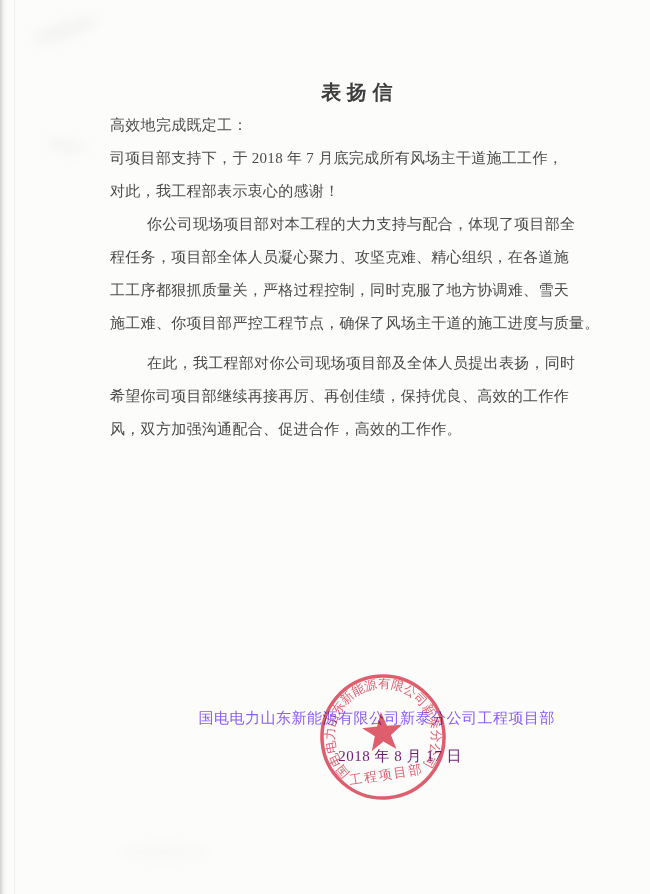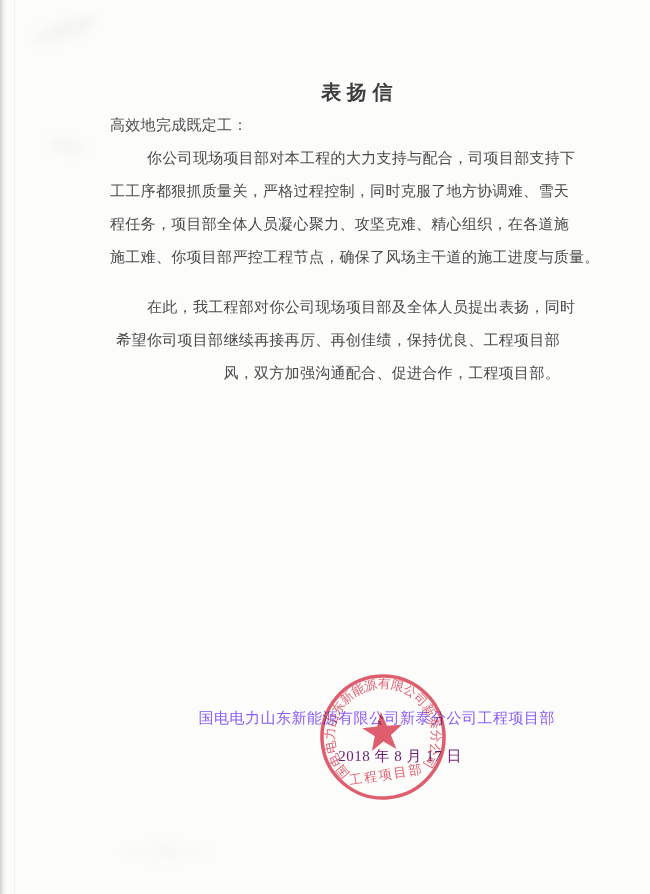--- a/index.html
+++ b/index.html
@@ -38,21 +38,21 @@
     font-size:15px;line-height:33px;letter-spacing:.3px;
   }
   .title{
     margin:0;height:33px;line-height:33px;
     font-size:20px;font-weight:700;color:#3e3e3e;
     text-align:center;transform:translateX(22px);
   }
   .line{height:33px;white-space:nowrap;}
   .line.indent{text-indent:37px;}
   .para{margin:0;}
-  .para.gap{margin-top:17px;text-align:right;}
+  .para.gap{margin-top:7px;}
 
   .signature{
     position:absolute;left:108px;top:702px;width:447px;
     font-size:15px;line-height:33px;letter-spacing:.5px;
     text-align:right;white-space:nowrap;color:#8b5cf6;
   }
   .dateline{
     position:absolute;left:250px;top:740px;width:300px;
     font-size:15px;line-height:33px;letter-spacing:.5px;
     text-align:center;white-space:nowrap;color:#701a75;
@@ -76,33 +76,35 @@
   <div class="scan-line"></div>
   <div class="smudge s1"></div>
   <div class="smudge s2"></div>
   <div class="smudge s3"></div>
 
   <div class="letter">
     <h1 class="title">表 扬 信</h1>
     <div class="line">高效地完成既定工：</div>
 
     <div class="para">
+      <div class="line">司项目部支持下，于 2018 年 7 月底完成所有风场主干道施工工作，</div>
+      <div class="line">对此，我工程部表示衷心的感谢！</div>
     </div>
 
     <div class="para">
-      <div class="line indent">你公司现场项目部对本工程的大力支持与配合，司项目部支持下</div>
+      <div class="line indent">你公司现场项目部对本工程的大力支持与配合，体现了项目部全</div>
+      <div class="line">程任务，项目部全体人员凝心聚力、攻坚克难、精心组织，在各道施</div>
       <div class="line">工工序都狠抓质量关，严格过程控制，同时克服了地方协调难、雪天</div>
-      <div class="line">程任务，项目部全体人员凝心聚力、攻坚克难、精心组织，在各道施</div>
       <div class="line">施工难、你项目部严控工程节点，确保了风场主干道的施工进度与质量。</div>
     </div>
 
     <div class="para gap">
       <div class="line indent">在此，我工程部对你公司现场项目部及全体人员提出表扬，同时</div>
-      <div class="line">希望你司项目部继续再接再厉、再创佳绩，保持优良、工程项目部</div>
-      <div class="line">风，双方加强沟通配合、促进合作，工程项目部。</div>
+      <div class="line">希望你司项目部继续再接再厉、再创佳绩，保持优良、高效的工作作</div>
+      <div class="line">风，双方加强沟通配合、促进合作，高效的工作作。</div>
     </div>
   </div>
 
   <div class="signature">国电电力山东新能源有限公司新泰分公司工程项目部</div>
   <div class="dateline">2018 年 8 月 17 日</div>
 
   <svg class="stamp" viewBox="0 0 160 160" xmlns="http://www.w3.org/2000/svg">
     <defs>
       <path id="seal-arc" d="M 45.4,114.6 A 49,49 0 1 1 114.6,114.6" fill="none"></path>
     </defs>

